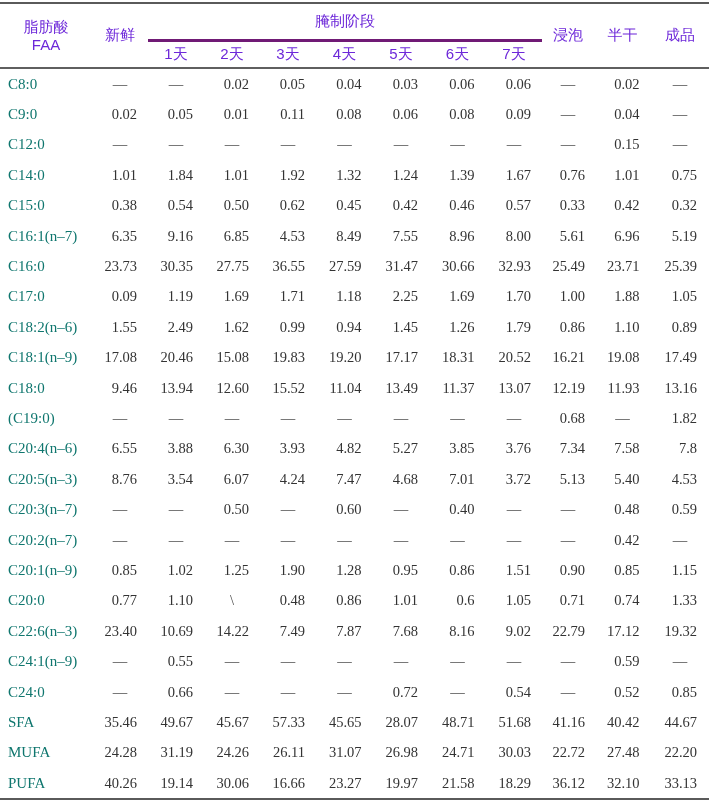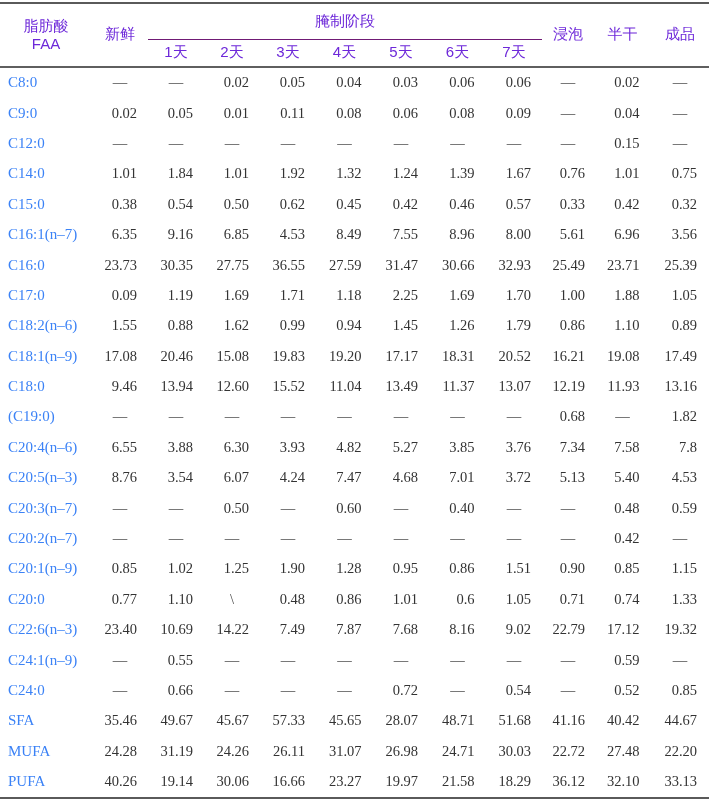--- a/index.html
+++ b/index.html
@@ -33,32 +33,32 @@
     font-size: 15px;
     color: #6d28d9;
     padding: 3px;
     vertical-align: middle;
     text-align: center;
     border-bottom: 2px solid #5f5f5f;
   }
   thead tr.top-row { height: 29px; }
   thead tr.days-row { height: 27px; }
   th.group-curing {
-    border-bottom: 1px solid #701a75; 
+    border-bottom: 3px solid #701a75; 
     height: 29px;
   }
   th.fa-head div { line-height: 18px; }
   
   tbody th.rowlabel {
     font-family: "Liberation Serif", serif;
     font-weight: 400;
     font-size: 15px;
     text-align: left;
     padding-left: 8px;
-    color: #3b82f6;
+    color: #0f766e;
     white-space: nowrap;
   }
   tbody td, tbody th {
     height: 30.4px;
     padding: 0;
     vertical-align: middle;
   }
   tbody td {
     text-align: center;
     font-size: 14.5px;
@@ -192,21 +192,21 @@
           <td><span class="num">6.35</span></td>
           <td><span class="num">9.16</span></td>
           <td><span class="num">6.85</span></td>
           <td><span class="num">4.53</span></td>
           <td><span class="num">8.49</span></td>
           <td><span class="num">7.55</span></td>
           <td><span class="num">8.96</span></td>
           <td><span class="num">8.00</span></td>
           <td><span class="num">5.61</span></td>
           <td><span class="num">6.96</span></td>
-          <td><span class="num">3.56</span></td>
+          <td><span class="num">5.19</span></td>
         </tr>
         <tr>
           <th class="rowlabel">C16:0</th>
           <td><span class="num">23.73</span></td>
           <td><span class="num">30.35</span></td>
           <td><span class="num">27.75</span></td>
           <td><span class="num">36.55</span></td>
           <td><span class="num">27.59</span></td>
           <td><span class="num">31.47</span></td>
           <td><span class="num">30.66</span></td>
@@ -225,21 +225,21 @@
           <td><span class="num">2.25</span></td>
           <td><span class="num">1.69</span></td>
           <td><span class="num">1.70</span></td>
           <td><span class="num">1.00</span></td>
           <td><span class="num">1.88</span></td>
           <td><span class="num">1.05</span></td>
         </tr>
         <tr>
           <th class="rowlabel">C18:2(n–6)</th>
           <td><span class="num">1.55</span></td>
-          <td><span class="num">0.88</span></td>
+          <td><span class="num">2.49</span></td>
           <td><span class="num">1.62</span></td>
           <td><span class="num">0.99</span></td>
           <td><span class="num">0.94</span></td>
           <td><span class="num">1.45</span></td>
           <td><span class="num">1.26</span></td>
           <td><span class="num">1.79</span></td>
           <td><span class="num">0.86</span></td>
           <td><span class="num">1.10</span></td>
           <td><span class="num">0.89</span></td>
         </tr>

